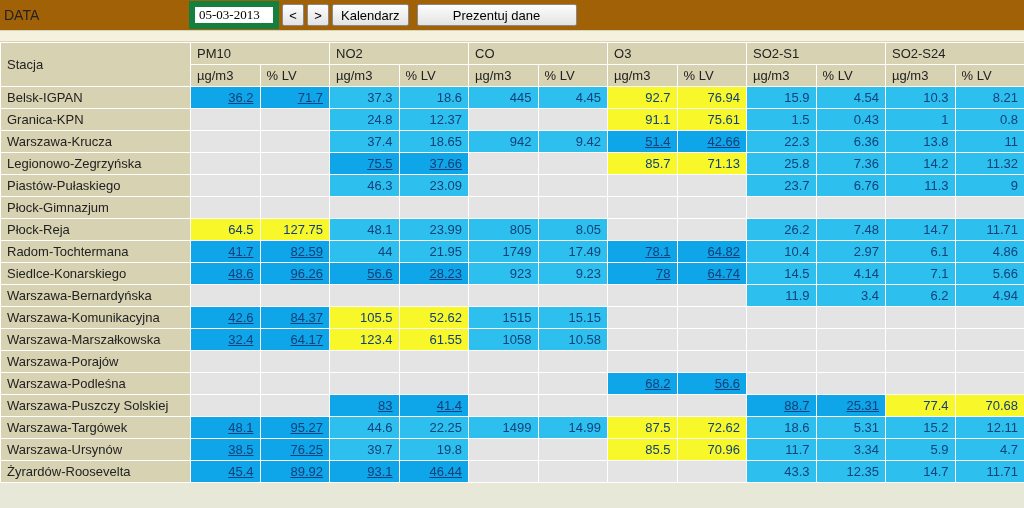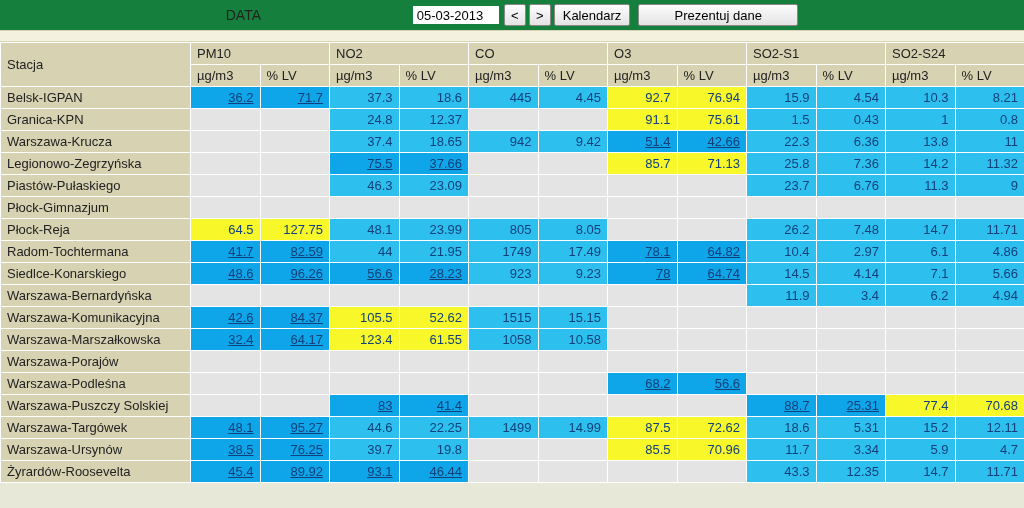--- a/index.html
+++ b/index.html
@@ -9,33 +9,33 @@
     font-size: 13px;
     background: #e8e8d8;
     color: #222;
     width: 1024px;
   }
   .toolbar {
     display: flex;
     align-items: center;
     height: 30px;
     padding: 0 4px;
-    background: #15803d;
-    justify-content: center;
+    background: #a16207;
   }
   .toolbar-label {
     width: 185px;
     font-size: 14px;
   }
   .date-input {
     width: 90px;
     height: 22px;
-    border: 2px solid #15803d;
+    border: 6px solid #15803d;
     font-size: 13px;
     padding: 8px 4px;
+    font-family: Liberation Serif, serif;
   }
   .nav-btn, .cal-btn, .present-btn {
     height: 22px;
     border: 1px solid #888;
     background: linear-gradient(#fdfdfd,#e3e3e3);
     font-size: 13px;
     cursor: pointer;
     margin-left: 3px;
     border-radius: 2px;
   }

